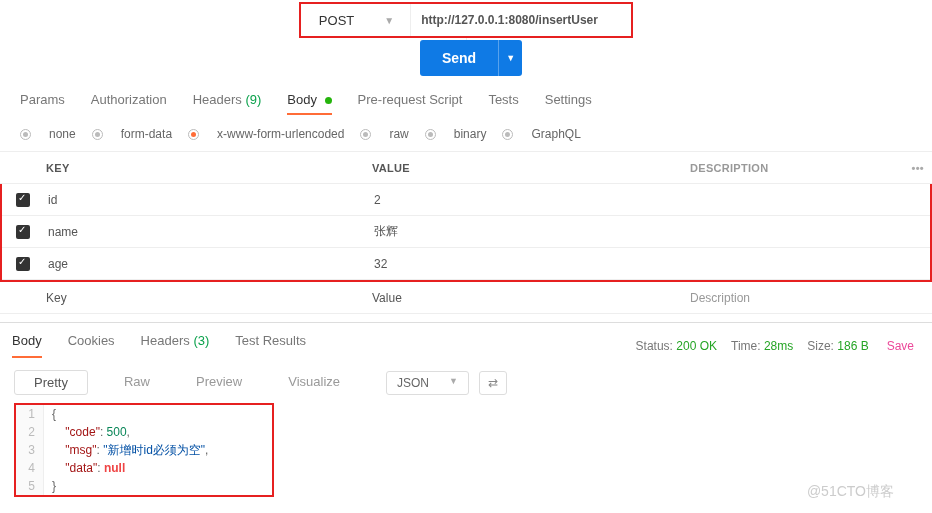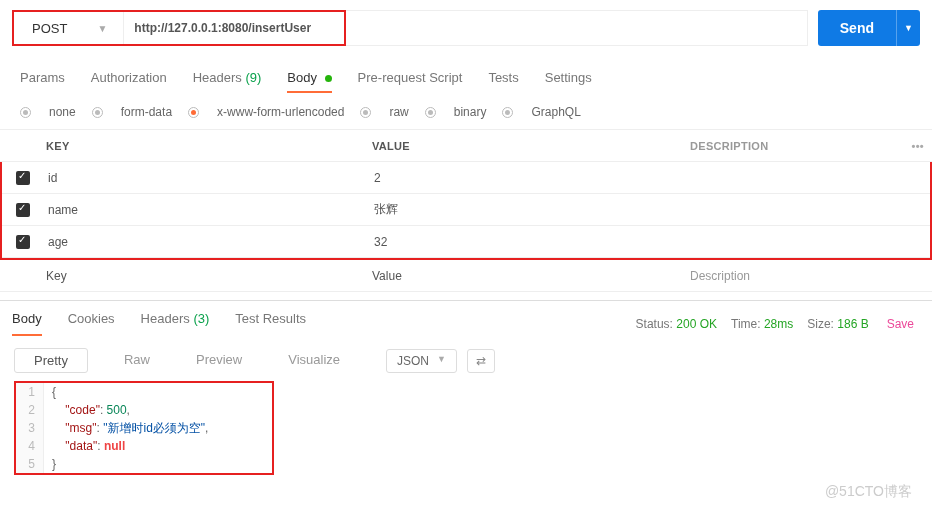--- a/index.html
+++ b/index.html
@@ -1,17 +1,17 @@
 <!DOCTYPE html>
 <html><head>
 <meta charset="utf-8">
 <style>
 * { box-sizing: border-box; margin: 0; padding: 0; font-family: 'Segoe UI', Arial, sans-serif; }
 body { background: #fff; font-size: 12px; color: #666; width: 932px; }
-.topbar { display: flex; padding: 10px 12px; align-items: center; gap: 0; }
+.topbar { display: flex; padding: 2px 12px; align-items: center; gap: 0; flex-direction: column; }
 .method-box { border: 2px solid #e62020; display: flex; align-items: center; height: 36px; background:#fff;}
 .method-select { display:flex; align-items:center; padding: 0 16px 0 18px; height:100%; border-right:1px solid #eee; color:#333; font-size:13px; gap:30px; }
 .method-select .chev { color:#aaa; font-size:10px;}
 .url-input { width: 220px; padding: 0 10px; height:100%; color:#555; font-size:12px; display:flex; align-items:center;font-weight:bold;}
 .url-rest { flex:1; height:36px; border:1px solid #eee; border-left:none; background:#fff;}
 .send-btn { background:#0f7ae5; color:#fff; font-weight:600; height:36px; display:flex; margin-left:10px; border-radius:3px; overflow:hidden;}
 .send-btn .main { padding:0 22px; display:flex; align-items:center; font-size:14px;}
 .send-btn .dd { width:24px; border-left:1px solid rgba(255,255,255,.3); display:flex; align-items:center; justify-content:center; font-size:9px;}
 .tabs, .btabs, .vtabs { display:flex; gap:0; padding: 14px 20px 8px; color:#777; font-size:13px; }
 .tabs .tab, .btabs .tab, .vtabs .tab { margin-right:26px; cursor:pointer;}
@@ -39,31 +39,31 @@
 .bhead { display:flex; justify-content:space-between; align-items:center; padding:10px 18px 4px 12px; font-size:13px;}
 .btabs { padding:0; }
 .btabs .active { color:#333; border-bottom:2px solid #ff6c37; padding-bottom:8px;}
 .status { color:#777; font-size:12px; display:flex; gap:14px;}
 .status b { color:#25a525; font-weight:normal;}
 .save { color:#ec4899; font-weight:400; margin-left:4px;}
 .vbar { display:flex; align-items:center; gap:10px; padding:8px 14px;}
 .vtabs { padding:0;}
 .vtabs .active { background:#fff; color:#555; padding:4px 19px; border:1px solid #ddd; border-radius:3px;}
 .vtabs .tab.plain { color:#999; padding:4px 10px;}
-.jsonsel { border:1px solid #ddd; padding:4px 10px; border-radius:3px; color:#666; display:flex; gap:8px; font-size:12px;}
+.jsonsel { border:1px solid #ddd; padding:4px 10px; border-radius:3px; color:#666; display:flex; gap:20px; font-size:12px;}
 .wrapico { border:1px solid #ddd; padding:4px 8px; border-radius:3px; color:#888;}
 .codebox { margin:0 14px 10px; border:2px solid #e62020; width:260px; background:#fff;}
 .codeline { display:flex; font-family:Consolas,monospace; font-size:12px; line-height:18px;}
 .ln { width:28px; text-align:right; color:#bbb; padding-right:8px; border-right:1px solid #eee; background:#fafafa;}
 .lc { padding-left:8px; white-space:pre;}
 .kjson { color:#a31515;}
 .vnum { color:#098658;}
 .vstr { color:#0451a5;}
 .vnull { color:#ef4444;font-weight:bold;}
-.watermark { color:#ccc; font-size:14px; position:absolute; right:20px; bottom:12px;}
+.watermark { color:#ccc; font-size:14px; position:absolute; right:38px; bottom:12px;}
 </style>
 </head>
 <body>
 
 <div class="topbar">
   <div class="method-box redbox">
     <div class="method-select">
       <span>POST</span>
       <span class="chev">▼</span>
     </div>

